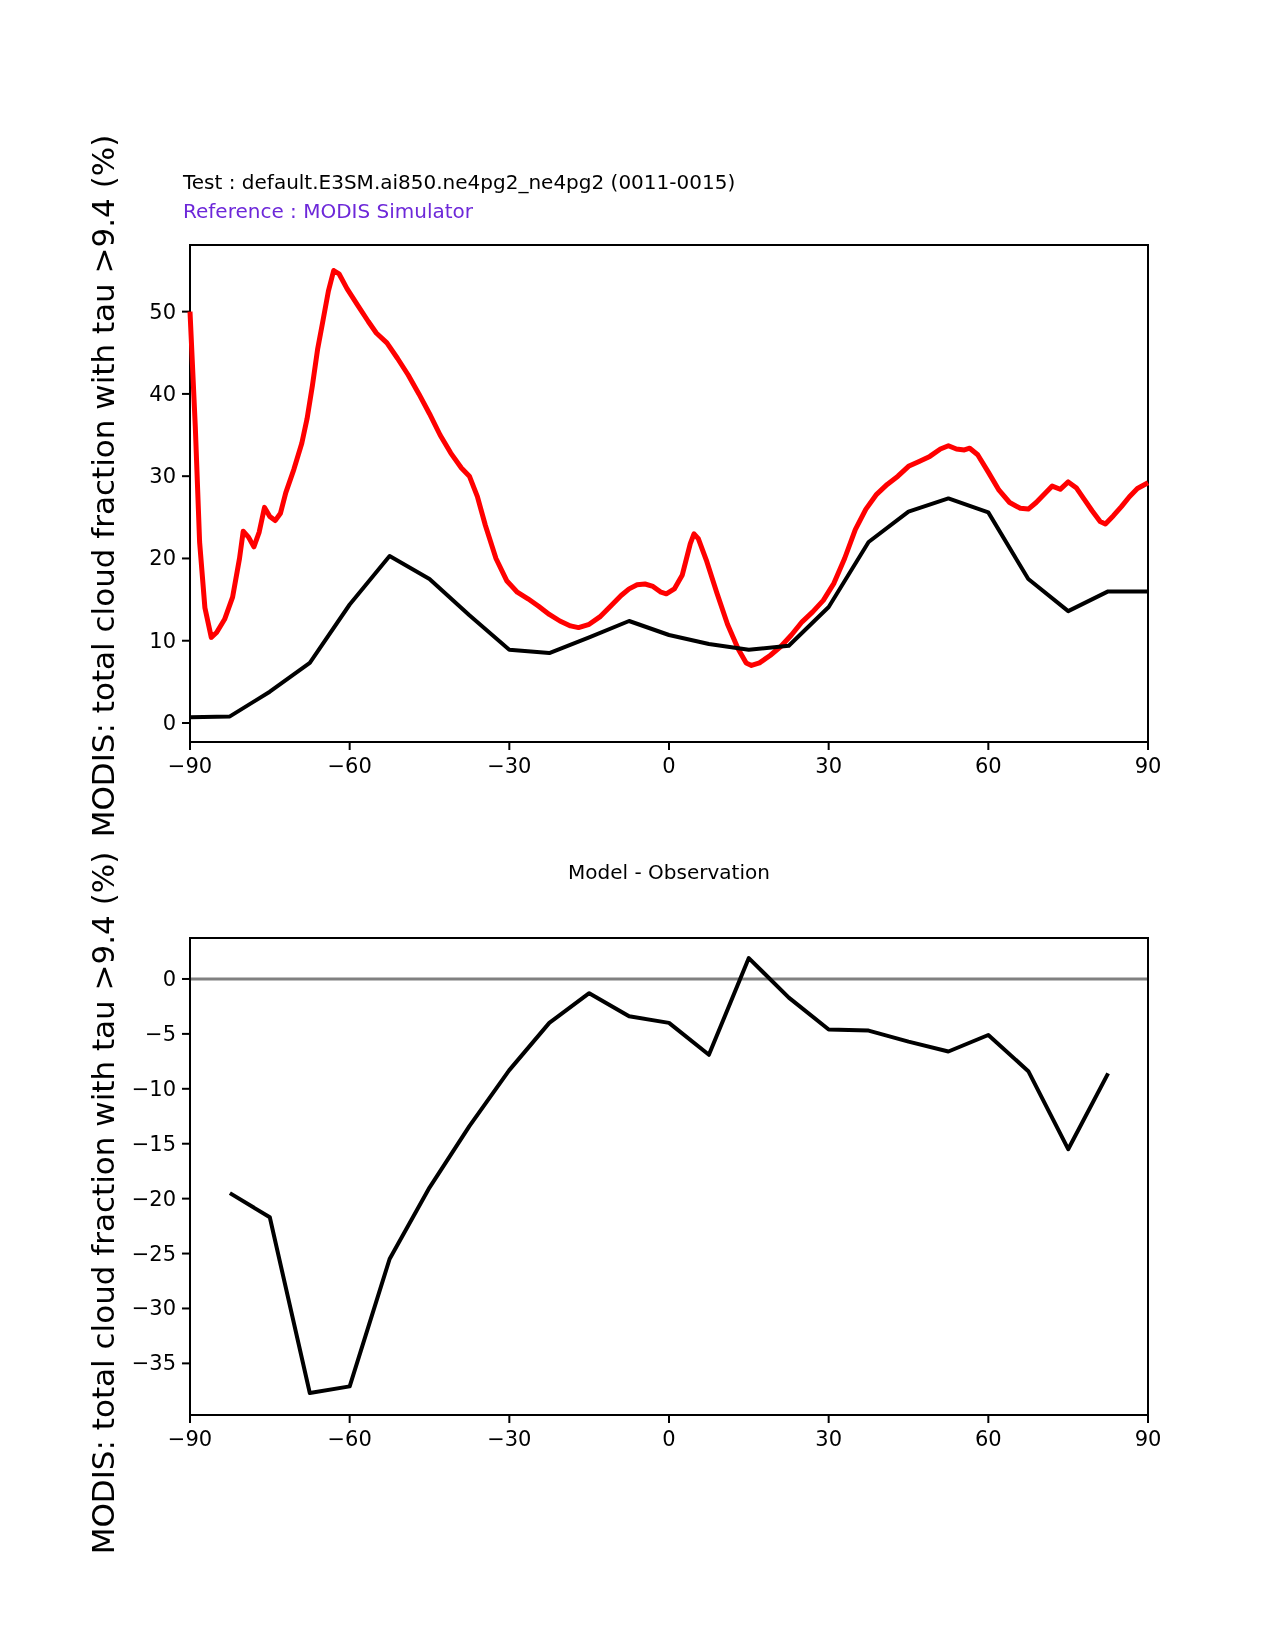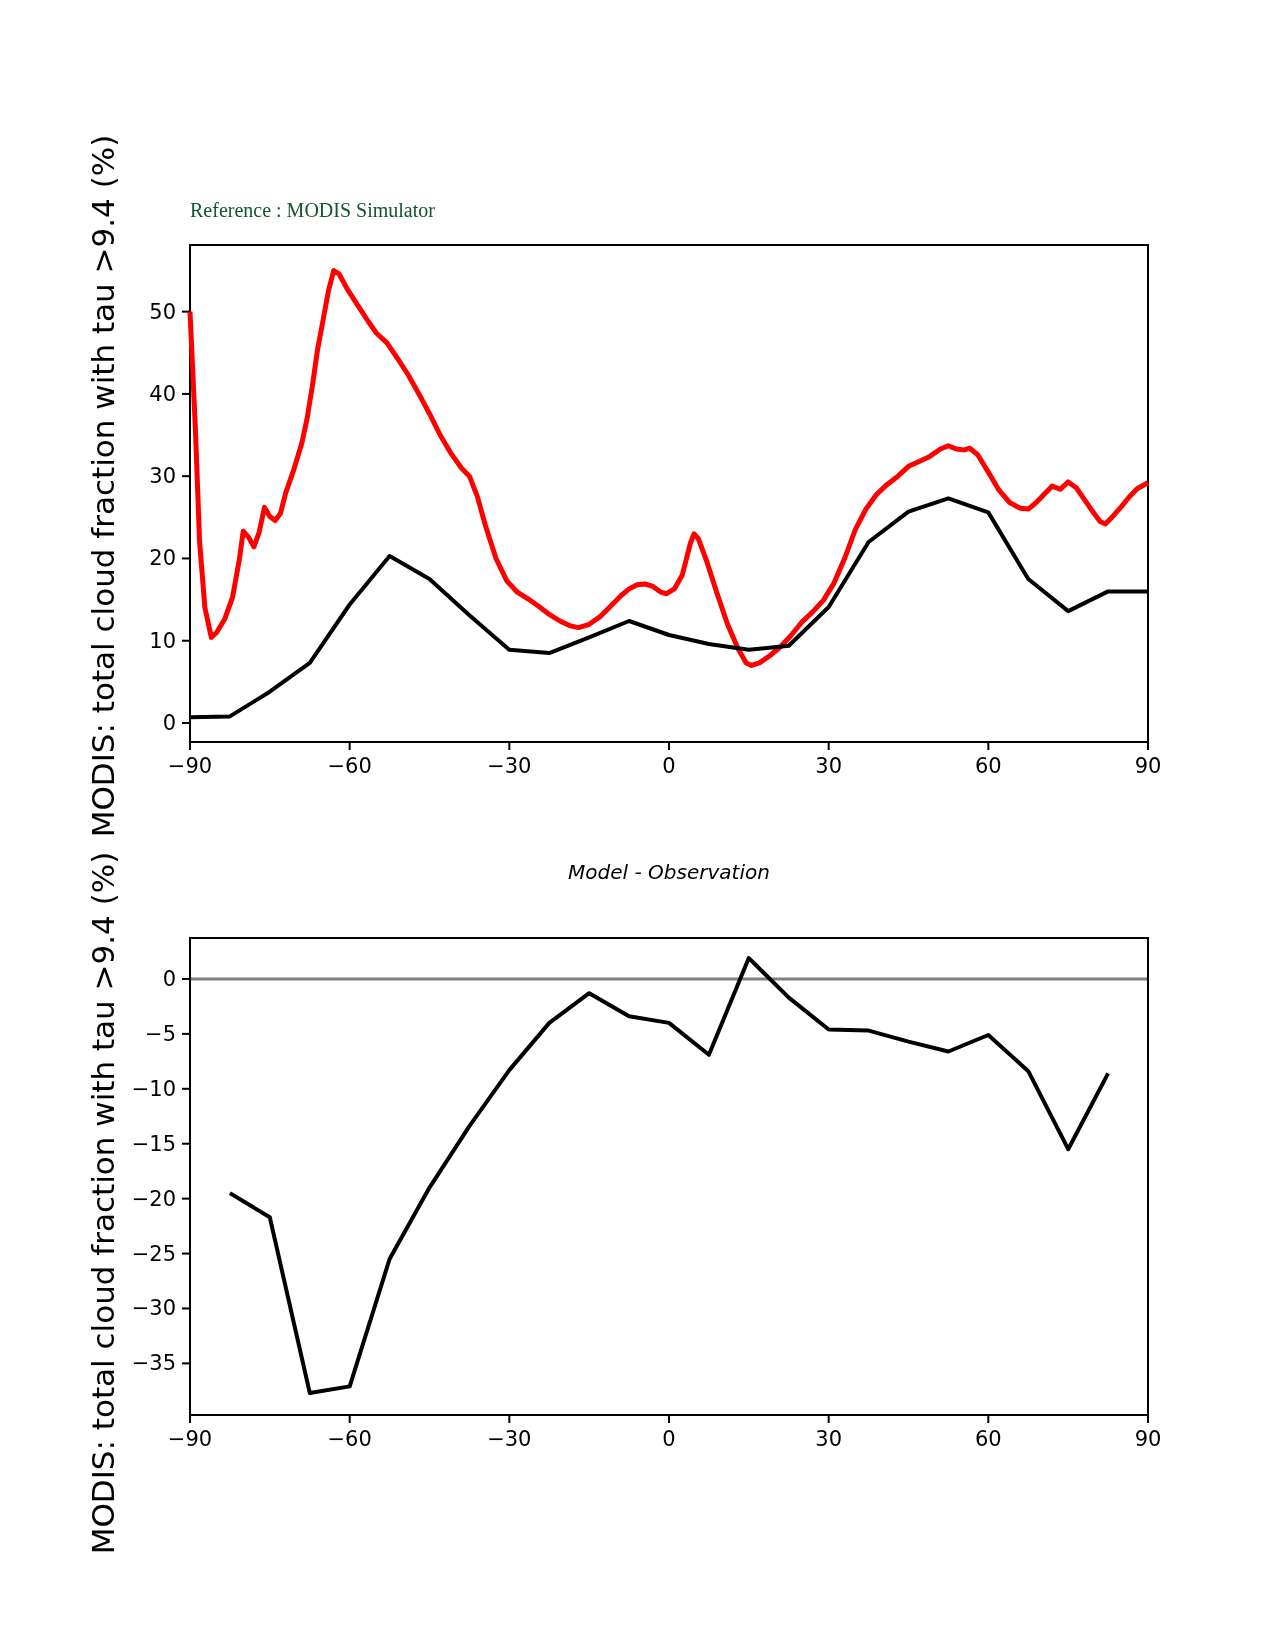--- a/index.html
+++ b/index.html
@@ -6,30 +6,30 @@
   .fig{
     position:relative;width:1275px;height:1650px;background:#ffffff;overflow:hidden;
     font-family:"DejaVu Sans","Liberation Sans",sans-serif;color:#000;
   }
   .fig svg{position:absolute;left:0;top:0;}
   .suptitle{
     position:absolute;left:607px;top:76px;transform:translateX(-50%);
     font-size:32px;white-space:nowrap;color:#000;
   }
   .test-line{position:absolute;left:183px;top:170px;font-size:20px;white-space:nowrap;color:#000;}
-  .ref-line{position:absolute;left:190px;top:199px;font-size:20px;white-space:nowrap;color:#14532d;font-family:Liberation Serif, serif;}
+  .ref-line{position:absolute;left:183px;top:199px;font-size:20px;white-space:nowrap;color:#6d28d9;}
   .ylabel{
     position:absolute;font-size:31px;white-space:nowrap;color:#000;
     transform:translate(-50%,-50%) rotate(-90deg);
   }
   .ylabel.top{left:103px;top:486px;}
   .ylabel.bottom{left:103px;top:1203px;}
   .subtitle2{
     position:absolute;left:669px;top:860px;transform:translateX(-50%);
-    font-size:20px;white-space:nowrap;color:#000;font-style:italic;
+    font-size:20px;white-space:nowrap;color:#000;
   }
 </style>
 </head>
 <body>
 
 <div class="fig">
   <svg id="plot" width="1275" height="1650" viewBox="0 0 1275 1650">
       <rect x="190" y="245" width="958" height="497" fill="none" stroke="#000" stroke-width="2"></rect>
       <line x1="190" y1="742" x2="190" y2="750" stroke="#000" stroke-width="2"></line>
       <text x="190" y="758" text-anchor="middle" dominant-baseline="hanging" font-size="21px" fill="#000">−90</text>
@@ -86,17 +86,18 @@
       <line x1="182" y1="1198.631130554916" x2="190" y2="1198.631130554916" stroke="#000" stroke-width="2"></line>
       <text x="176" y="1198.631130554916" text-anchor="end" dominant-baseline="central" font-size="21px" fill="#000">−20</text>
       <line x1="182" y1="1253.5470872668661" x2="190" y2="1253.5470872668661" stroke="#000" stroke-width="2"></line>
       <text x="176" y="1253.5470872668661" text-anchor="end" dominant-baseline="central" font-size="21px" fill="#000">−25</text>
       <line x1="182" y1="1308.4630439788164" x2="190" y2="1308.4630439788164" stroke="#000" stroke-width="2"></line>
       <text x="176" y="1308.4630439788164" text-anchor="end" dominant-baseline="central" font-size="21px" fill="#000">−30</text>
       <line x1="182" y1="1363.3790006907668" x2="190" y2="1363.3790006907668" stroke="#000" stroke-width="2"></line>
       <text x="176" y="1363.3790006907668" text-anchor="end" dominant-baseline="central" font-size="21px" fill="#000">−35</text>
       <polyline points="229.9,1193.1 269.8,1217.3 309.8,1393.0 349.7,1386.4 389.6,1259.0 429.5,1187.6 469.4,1126.1 509.3,1070.1 549.3,1022.9 589.2,993.2 629.1,1016.3 669.0,1022.9 708.9,1054.8 748.8,958.1 788.8,997.6 828.7,1029.5 868.6,1030.6 908.5,1041.6 948.4,1051.5 988.3,1035.0 1028.3,1071.2 1068.2,1149.2 1108.1,1073.4" fill="none" stroke="#000000" stroke-width="4" stroke-linejoin="round" stroke-linecap="butt"></polyline>
     </svg>
+  <div class="test-line">Test : default.E3SM.ai850.ne4pg2_ne4pg2 (0011-0015)</div>
   <div class="ref-line">Reference : MODIS Simulator</div>
   <div class="ylabel top">MODIS: total cloud fraction with tau &gt;9.4 (%)</div>
   <div class="ylabel bottom">MODIS: total cloud fraction with tau &gt;9.4 (%)</div>
   <div class="subtitle2">Model - Observation</div>
 </div>
 
 </body></html>

